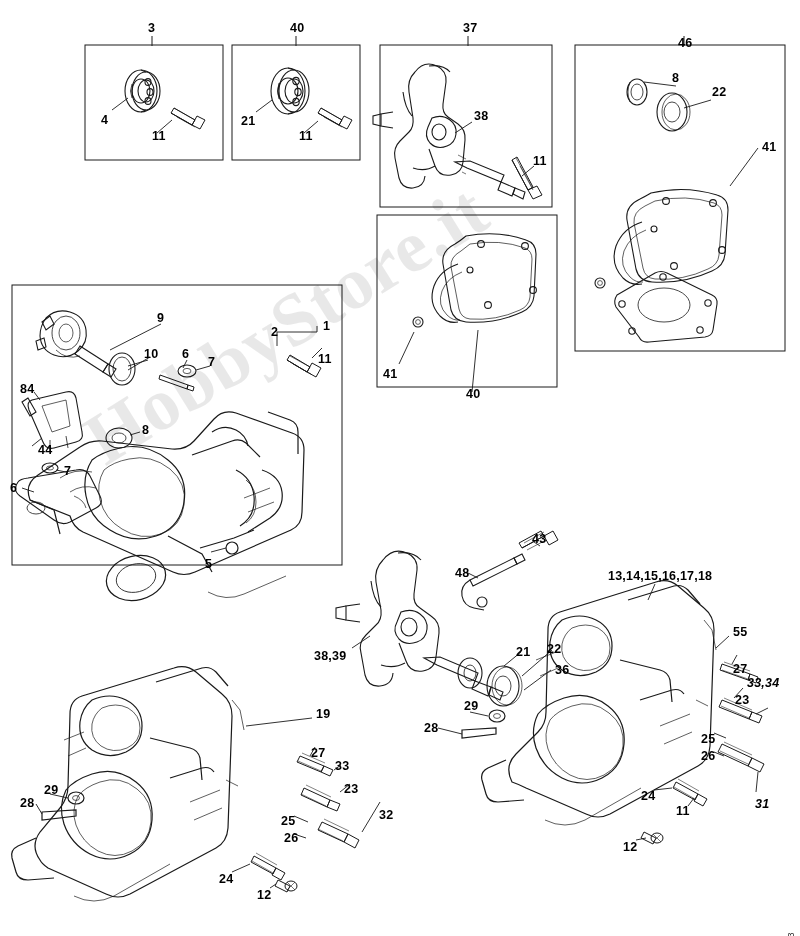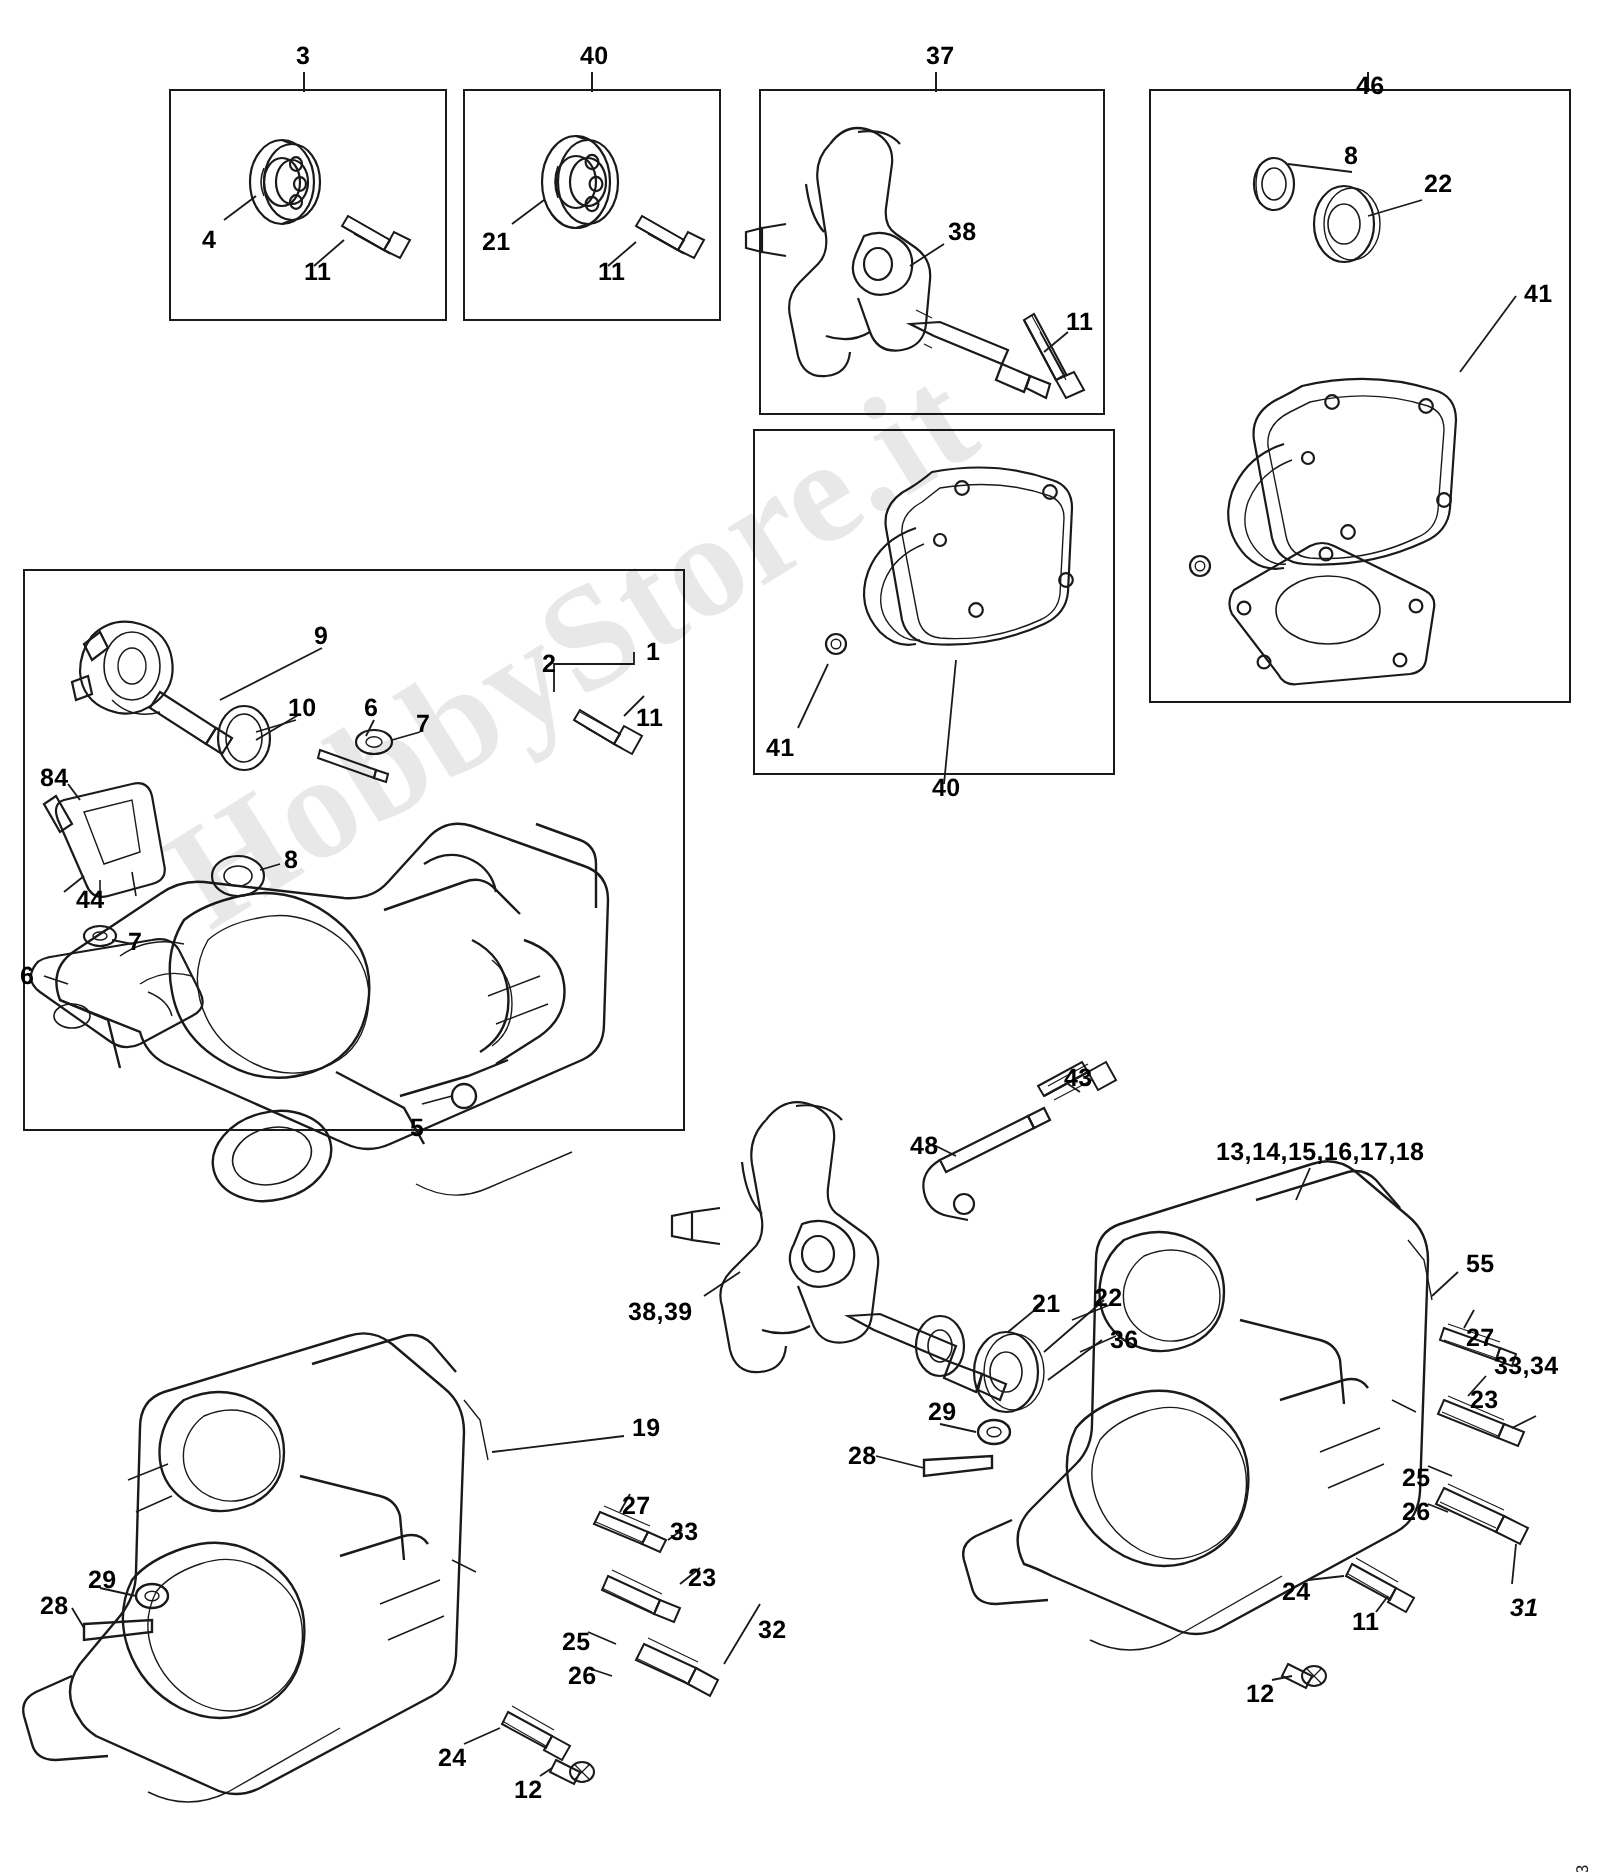--- a/index.html
+++ b/index.html
@@ -514,21 +514,21 @@
   <div class="callout" style="left:455px; top:567px;">48</div>
   <div class="callout" style="left:516px; top:646px;">21</div>
   <div class="callout" style="left:547px; top:643px;">22</div>
   <div class="callout" style="left:555px; top:664px;">36</div>
   <div class="callout" style="left:314px; top:650px;">38,39</div>
   <div class="callout" style="left:464px; top:700px;">29</div>
   <div class="callout" style="left:424px; top:722px;">28</div>
   <div class="callout" style="left:608px; top:570px;">13,14,15,16,17,18</div>
   <div class="callout" style="left:733px; top:626px;">55</div>
   <div class="callout" style="left:733px; top:663px;">27</div>
-  <div class="callout" style="left:747px; top:677px;">33,34</div>
+  <div class="callout" style="left:747px; top:677px;font-style:italic;">33,34</div>
   <div class="callout" style="left:735px; top:694px;">23</div>
   <div class="callout" style="left:809px; top:712px;margin-left:36px;">30</div>
   <div class="callout" style="left:701px; top:733px;">25</div>
   <div class="callout" style="left:701px; top:750px;">26</div>
   <div class="callout" style="left:755px; top:798px;font-style:italic;">31</div>
   <div class="callout" style="left:641px; top:790px;">24</div>
   <div class="callout" style="left:676px; top:805px;">11</div>
   <div class="callout" style="left:623px; top:841px;">12</div>
   <div class="callout" style="left:316px; top:708px;">19</div>
   <div class="callout" style="left:311px; top:747px;">27</div>

